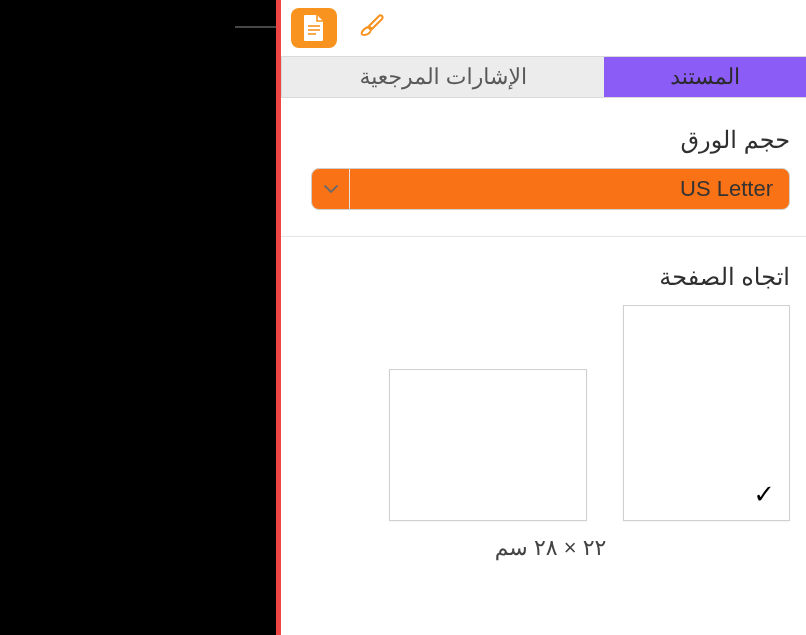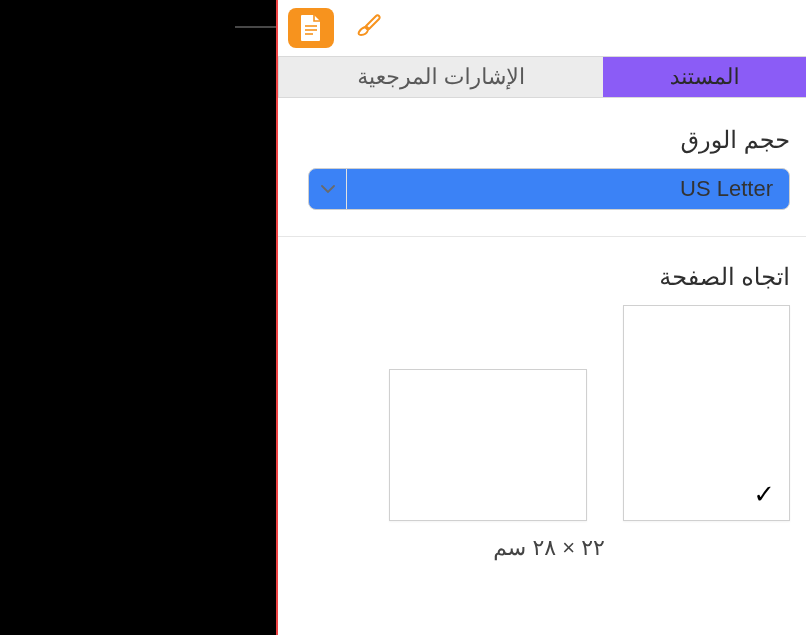--- a/index.html
+++ b/index.html
@@ -11,21 +11,21 @@
       overflow: hidden;
       position: relative;
     }
     .panel {
       position: absolute;
       right: 0;
       top: 0;
       width: 530px;
       height: 100%;
       background: #ffffff;
-      border-left: 2px solid #ef4444;
+      border-left: 5px solid #ef4444;
     }
     .toolbar {
       height: 56px;
       display: flex;
       align-items: center;
       padding: 0 10px;
       gap: 12px;
     }
     .toolbar-btn {
       width: 46px;
@@ -71,21 +71,21 @@
       color: #2f2f2f;
       margin-bottom: 14px;
     }
     .select {
       width: 100%;
       height: 42px;
       border: 1px solid #cfcfcf;
       border-radius: 8px;
       display: flex;
       align-items: center;
-      background: #3b82f6;
+      background: #f97316;
       cursor: pointer;
       overflow: hidden;
     }
     .select-arrow {
       width: 38px;
       height: 100%;
       display: flex;
       align-items: center;
       justify-content: center;
       border-right: 1px solid #e2e2e2;

